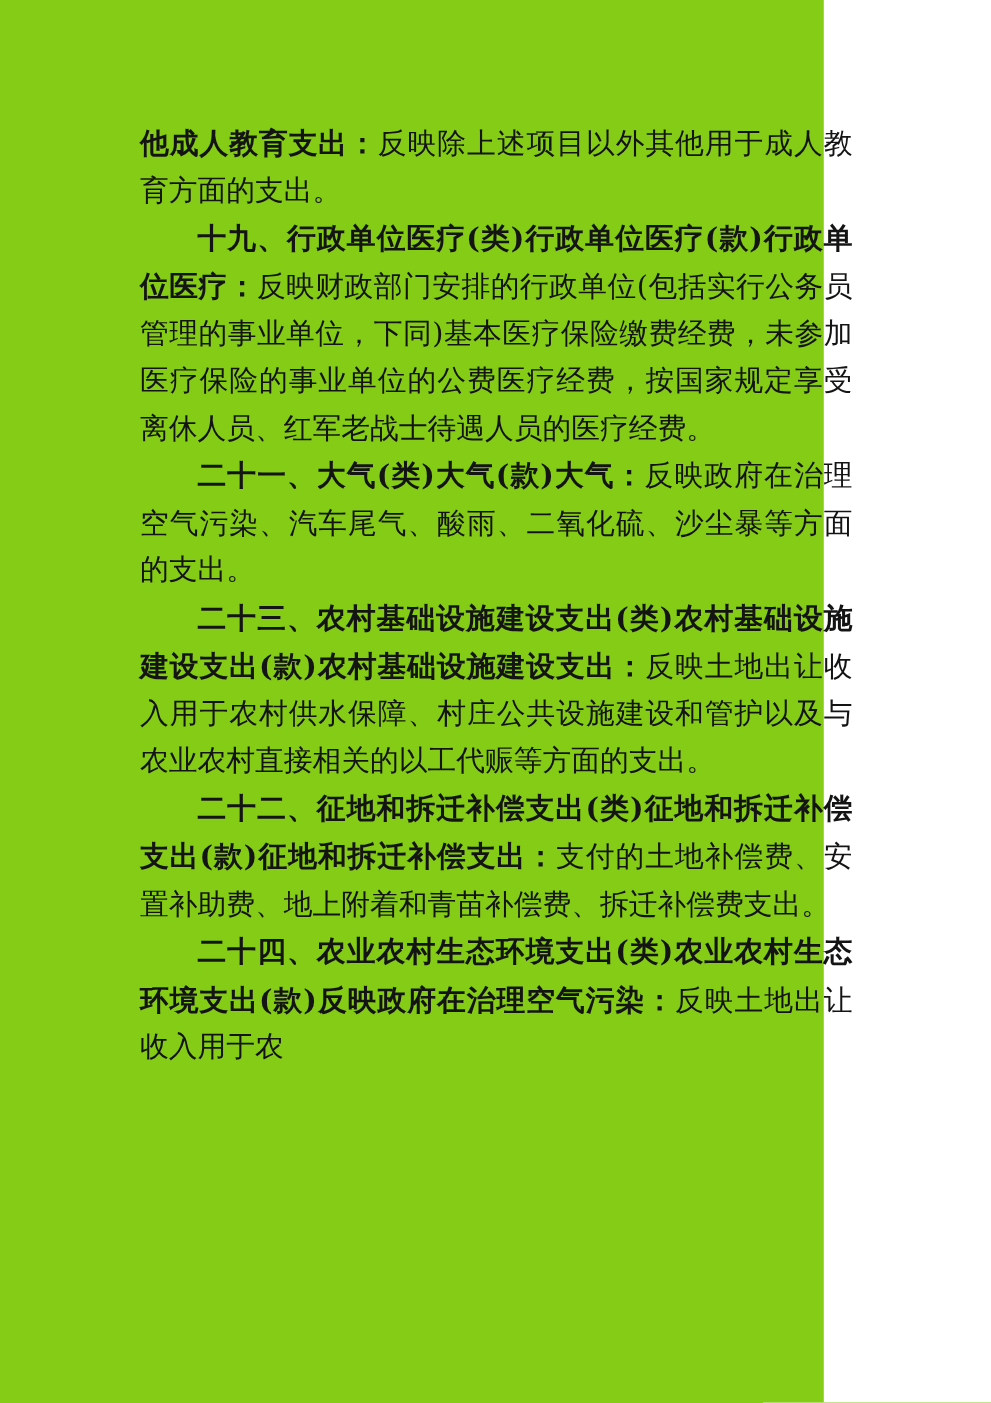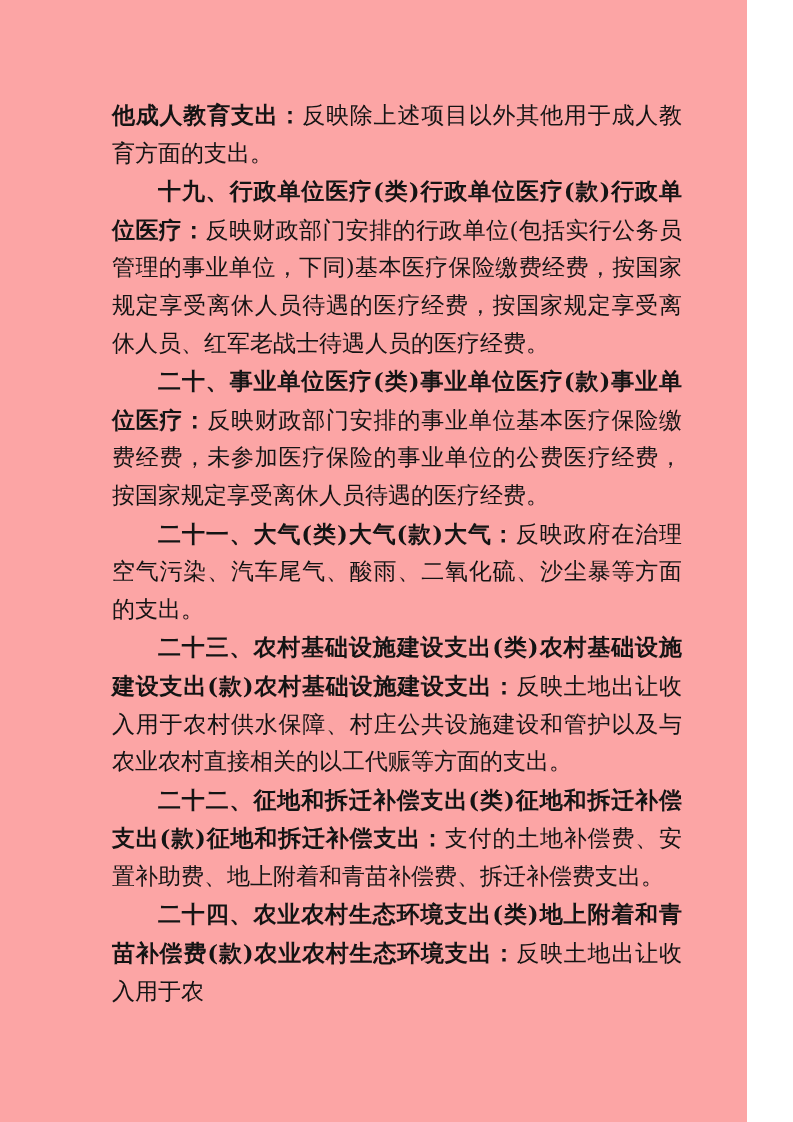--- a/index.html
+++ b/index.html
@@ -11,23 +11,23 @@
     height: 1122px;
     background: #ffffff;
     position: relative;
     overflow: hidden;
     font-family: "DejaVu Serif", "Liberation Serif", serif;
   }
   .page {
     position: absolute;
     left: 0;
     top: 0;
-    width: 747px;
+    width: 659px;
     height: 1122px;
-    background: #fca5a5;
+    background: #84cc16;
   }
   .doc-body {
     position: absolute;
     left: 112px;
     top: 96px;
     width: 570px;
     color: #141414;
     font-size: 23px;
     line-height: 37.6px;
     text-align: justify;
@@ -51,26 +51,25 @@
 </style>
 </head>
 <body>
 
 <div class="page">
   <div class="doc-body">
 
     <p class="para continuation"><span class="lead">他成人教育支出：</span><span class="desc">反映除上述项目以外其他用于成人教育方面的支出。</span></p>
 
 
-    <p class="para"><span class="lead">十九、行政单位医疗(类)行政单位医疗(款)行政单位医疗：</span><span class="desc">反映财政部门安排的行政单位(包括实行公务员管理的事业单位，下同)基本医疗保险缴费经费，按国家规定享受离休人员待遇的医疗经费，按国家规定享受离休人员、红军老战士待遇人员的医疗经费。</span></p>
+    <p class="para"><span class="lead">十九、行政单位医疗(类)行政单位医疗(款)行政单位医疗：</span><span class="desc">反映财政部门安排的行政单位(包括实行公务员管理的事业单位，下同)基本医疗保险缴费经费，未参加医疗保险的事业单位的公费医疗经费，按国家规定享受离休人员、红军老战士待遇人员的医疗经费。</span></p>
 
-    <p class="para"><span class="lead">二十、事业单位医疗(类)事业单位医疗(款)事业单位医疗：</span><span class="desc">反映财政部门安排的事业单位基本医疗保险缴费经费，未参加医疗保险的事业单位的公费医疗经费，按国家规定享受离休人员待遇的医疗经费。</span></p>
 
     <p class="para"><span class="lead">二十一、大气(类)大气(款)大气：</span><span class="desc">反映政府在治理空气污染、汽车尾气、酸雨、二氧化硫、沙尘暴等方面的支出。</span></p>
 
     <p class="para"><span class="lead">二十三、农村基础设施建设支出(类)农村基础设施建设支出(款)农村基础设施建设支出：</span><span class="desc">反映土地出让收入用于农村供水保障、村庄公共设施建设和管护以及与农业农村直接相关的以工代赈等方面的支出。</span></p>
 
     <p class="para"><span class="lead">二十二、征地和拆迁补偿支出(类)征地和拆迁补偿支出(款)征地和拆迁补偿支出：</span><span class="desc">支付的土地补偿费、安置补助费、地上附着和青苗补偿费、拆迁补偿费支出。</span></p>
 
-    <p class="para"><span class="lead">二十四、农业农村生态环境支出(类)地上附着和青苗补偿费(款)农业农村生态环境支出：</span><span class="desc">反映土地出让收入用于农</span></p>
+    <p class="para"><span class="lead">二十四、农业农村生态环境支出(类)农业农村生态环境支出(款)反映政府在治理空气污染：</span><span class="desc">反映土地出让收入用于农</span></p>
 
   </div>
 </div>
 
 </body></html>

